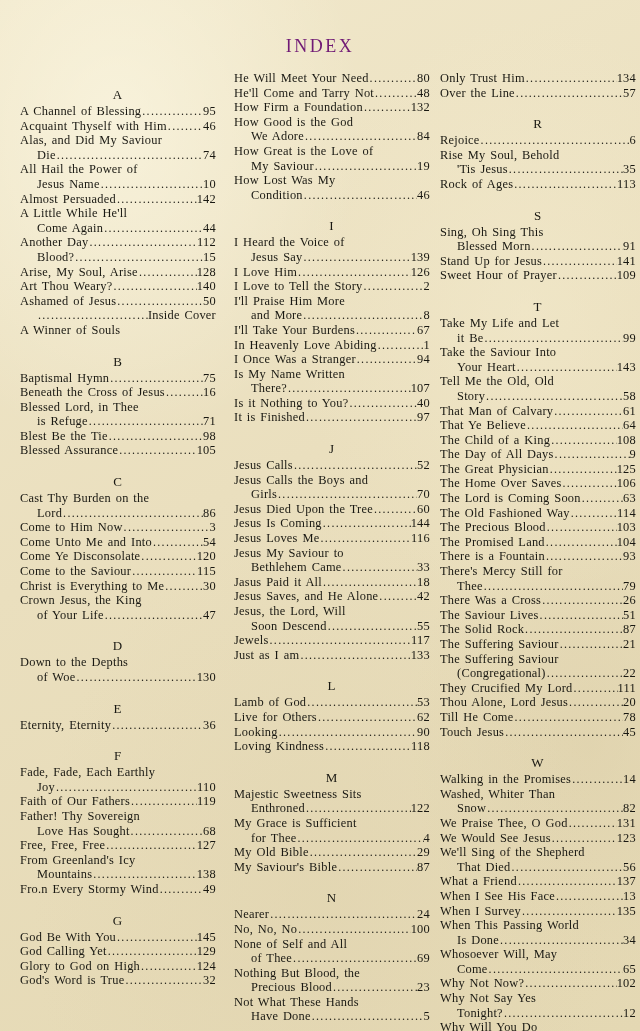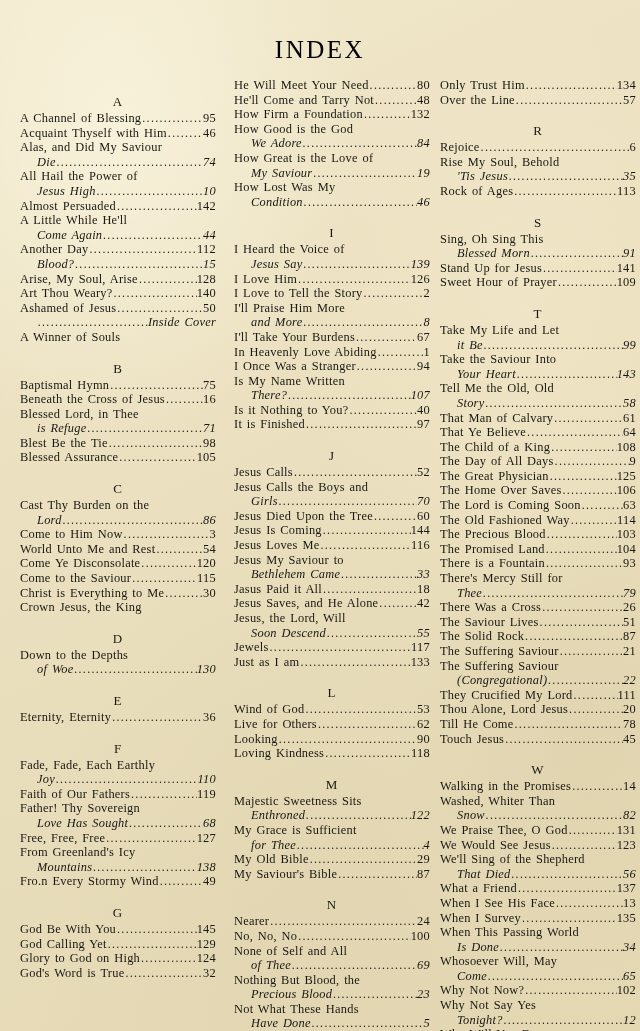--- a/index.html
+++ b/index.html
@@ -29,26 +29,26 @@
     pointer-events: none;
   }
   .page {
     position: absolute;
     inset: 0;
     padding: 0;
   }
   .index-title {
     text-align: center;
     font-family: "Liberation Serif", serif;
-    font-size: 25px;
+    font-size: 18px;
     letter-spacing: 2.5px;
     font-weight: 400;
     margin: 0;
     padding-top: 36px;
-    color: #000000;
+    color: #701a75;
   }
   .columns {
     display: flex;
     padding: 14px 17px 0 20px;
     gap: 8px;
     align-items: flex-start;
   }
   .column {
     width: 196px;
     flex: 0 0 196px;
@@ -96,21 +96,20 @@
   }
   .line .leader::before {
     content: "...........................................................................";
   }
   .line .pg {
     flex: 0 0 auto;
     padding-left: 0px;
   }
   .indent {
     padding-left: 17px;
-    font-style: italic;
   }
   .gap {
     height: 10px;
   }
 </style>
 </head>
 <body>
 
 <div class="paper-texture"></div>
 
@@ -142,21 +141,21 @@
             <span class="txt">Die</span>
             <span class="leader"></span>
             <span class="pg">74</span>
           </div>
         </div>
         <div class="entry">
           <div class="line">
             <span class="txt">All Hail the Power of</span>
           </div>
           <div class="line indent">
-            <span class="txt">Jesus High</span>
+            <span class="txt">Jesus Name</span>
             <span class="leader"></span>
             <span class="pg">10</span>
           </div>
         </div>
         <div class="entry">
           <div class="line">
             <span class="txt">Almost Persuaded</span>
             <span class="leader"></span>
             <span class="pg">142</span>
           </div>
@@ -270,21 +269,21 @@
         </div>
         <div class="entry">
           <div class="line">
             <span class="txt">Come to Him Now</span>
             <span class="leader"></span>
             <span class="pg">3</span>
           </div>
         </div>
         <div class="entry">
           <div class="line">
-            <span class="txt">World Unto Me and Rest</span>
+            <span class="txt">Come Unto Me and Into</span>
             <span class="leader"></span>
             <span class="pg">54</span>
           </div>
         </div>
         <div class="entry">
           <div class="line">
             <span class="txt">Come Ye Disconsolate</span>
             <span class="leader"></span>
             <span class="pg">120</span>
           </div>
@@ -299,20 +298,25 @@
         <div class="entry">
           <div class="line">
             <span class="txt">Christ is Everything to Me</span>
             <span class="leader"></span>
             <span class="pg">30</span>
           </div>
         </div>
         <div class="entry">
           <div class="line">
             <span class="txt">Crown Jesus, the King</span>
+          </div>
+          <div class="line indent">
+            <span class="txt">of Your Life</span>
+            <span class="leader"></span>
+            <span class="pg">47</span>
           </div>
         </div>
         <div class="gap"></div>
         <div class="section-letter">D</div>
         <div class="entry">
           <div class="line">
             <span class="txt">Down to the Depths</span>
           </div>
           <div class="line indent">
             <span class="txt">of Woe</span>
@@ -631,21 +635,21 @@
           <div class="line">
             <span class="txt">Just as I am</span>
             <span class="leader"></span>
             <span class="pg">133</span>
           </div>
         </div>
         <div class="gap"></div>
         <div class="section-letter">L</div>
         <div class="entry">
           <div class="line">
-            <span class="txt">Wind of God</span>
+            <span class="txt">Lamb of God</span>
             <span class="leader"></span>
             <span class="pg">53</span>
           </div>
         </div>
         <div class="entry">
           <div class="line">
             <span class="txt">Live for Others</span>
             <span class="leader"></span>
             <span class="pg">62</span>
           </div>

